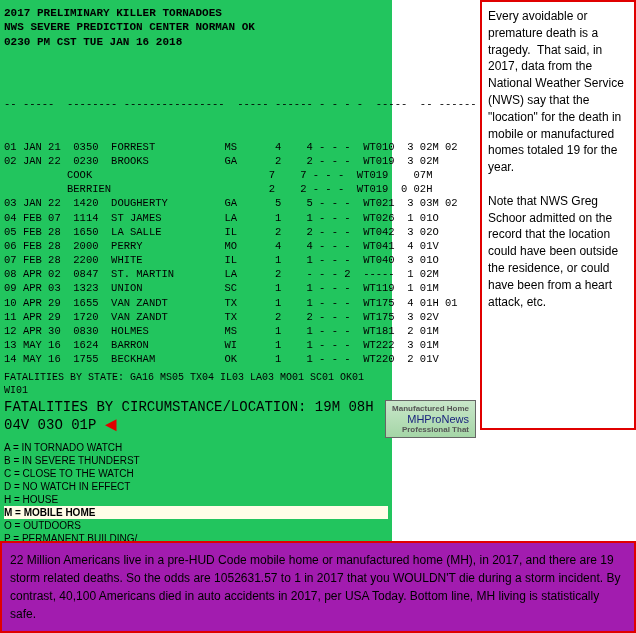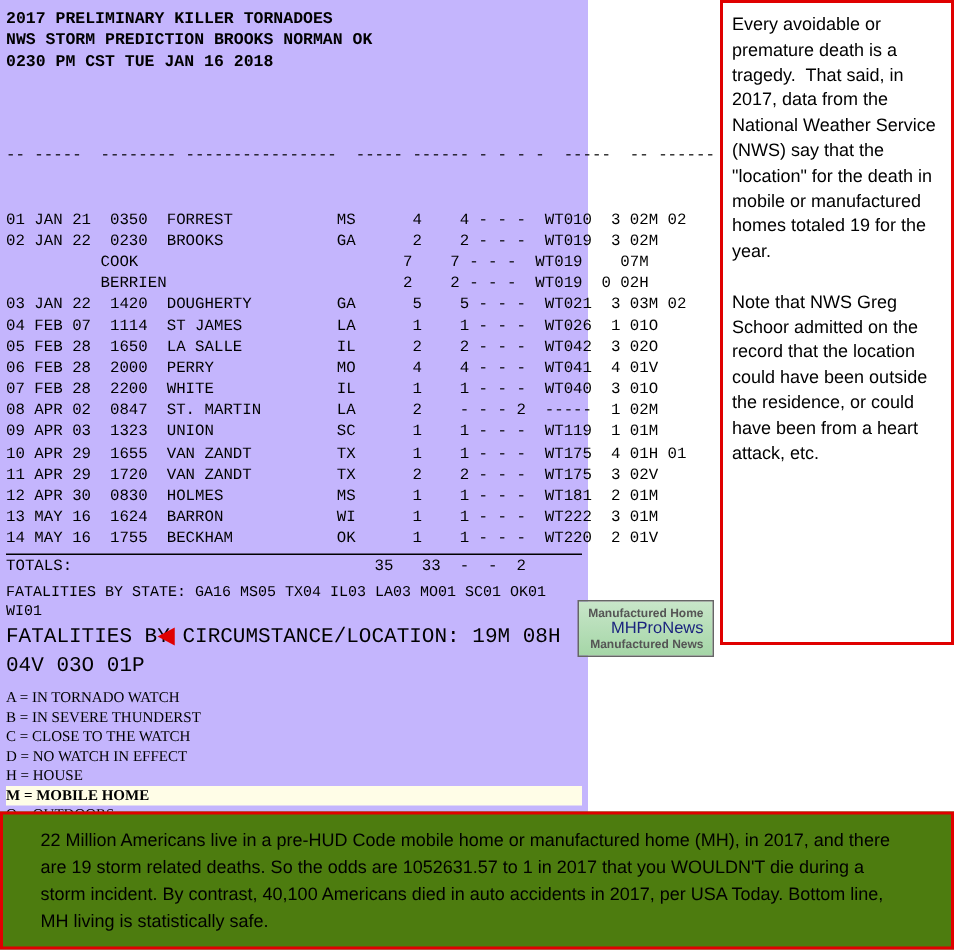--- a/index.html
+++ b/index.html
@@ -16,21 +16,21 @@
     .main-container {
       display: flex;
       width: 636px;
       height: 633px;
       position: relative;
     }
 
     .left-panel {
       width: 392px;
       padding: 6px 4px 4px 4px;
-      background: #c4b5fd;
+      background: #22c55e;
       position: relative;
       flex-shrink: 0;
     }
 
     .right-panel {
       width: 156px;
       border: 2px solid #e00000;
       padding: 6px;
       font-family: Arial, sans-serif;
       font-size: 12px;
@@ -43,43 +43,43 @@
       height: 430px;
       overflow: hidden;
     }
 
     .bottom-bar {
       position: absolute;
       bottom: 0;
       left: 0;
       width: 636px;
       border: 2px solid #e00000;
-      background: #4d7c0f;
-      padding: 8px 25px;
+      background: #a21caf;
+      padding: 8px 8px;
       font-family: Arial, sans-serif;
       font-size: 12px;
       line-height: 1.5;
       color: #000;
     }
 
     .title-line {
       font-weight: bold;
       font-size: 11px;
       line-height: 1.3;
     }
 
     .mono-table {
       font-family: 'Courier New', Courier, monospace;
       font-size: 10.5px;
       white-space: pre;
       line-height: 1.35;
     }
 
     .legend-section {
-      font-family: Liberation Serif, serif;
+      font-family: Liberation Sans, sans-serif;
       font-size: 10px;
       white-space: pre;
       line-height: 1.3;
       margin-top: 4px;
     }
 
     .mhpronews-badge {
       position: absolute;
       bottom: 195px;
       right: 160px;
@@ -94,48 +94,47 @@
     }
   </style>
 </head>
 <body>
 
 <div class="main-container">
 
   <div class="left-panel">
 
     <div class="title-line">2017 PRELIMINARY KILLER TORNADOES</div>
-    <div class="title-line">NWS STORM PREDICTION BROOKS NORMAN OK</div>
+    <div class="title-line">NWS SEVERE PREDICTION CENTER NORMAN OK</div>
     <div class="title-line" style="margin-bottom:20px;">0230 PM CST TUE JAN 16 2018</div>
 
     <div class="mono-table">
       <div>-- -----  -------- ----------------  ----- ------ - - - -  -----  -- ------</div>
     </div>
 
     <div class="mono-table" id="table-rows"><div>01 JAN 21  0350  FORREST           MS      4    4 - - -  WT010  3 02M 02</div><div>02 JAN 22  0230  BROOKS            GA      2    2 - - -  WT019  3 02M</div><div>          COOK                            7    7 - - -  WT019    07M</div><div>          BERRIEN                         2    2 - - -  WT019  0 02H</div><div>03 JAN 22  1420  DOUGHERTY         GA      5    5 - - -  WT021  3 03M 02</div><div>04 FEB 07  1114  ST JAMES          LA      1    1 - - -  WT026  1 01O</div><div>05 FEB 28  1650  LA SALLE          IL      2    2 - - -  WT042  3 02O</div><div>06 FEB 28  2000  PERRY             MO      4    4 - - -  WT041  4 01V</div><div>07 FEB 28  2200  WHITE             IL      1    1 - - -  WT040  3 01O</div><div>08 APR 02  0847  ST. MARTIN        LA      2    - - - 2  -----  1 02M</div><div>09 APR 03  1323  UNION             SC      1    1 - - -  WT119  1 01M</div><div>10 APR 29  1655  VAN ZANDT         TX      1    1 - - -  WT175  4 01H 01</div><div>11 APR 29  1720  VAN ZANDT         TX      2    2 - - -  WT175  3 02V</div><div>12 APR 30  0830  HOLMES            MS      1    1 - - -  WT181  2 01M</div><div>13 MAY 16  1624  BARRON            WI      1    1 - - -  WT222  3 01M</div><div>14 MAY 16  1755  BECKHAM           OK      1    1 - - -  WT220  2 01V</div></div>
 
-    <div class="mono-table" style="margin-top:2px;border-top:1px solid #000;padding-top:1px;">TOTALS:                                35   33  -  -  2</div>
 
     <div class="mono-table" style="margin-top:4px;white-space:pre-wrap;font-size:10px;">FATALITIES BY STATE: GA16 MS05 TX04 IL03 LA03 MO01 SC01 OK01 WI01</div>
     <div class="mono-table" style="white-space:pre-wrap;font-size:14px;">FATALITIES BY CIRCUMSTANCE/LOCATION: 19M 08H 04V 03O 01P</div>
 
     <div class="legend-section" id="legend-lines" style="margin-top:6px;"><div>A = IN TORNADO WATCH</div><div>B = IN SEVERE THUNDERST</div><div>C = CLOSE TO THE WATCH</div><div>D = NO WATCH IN EFFECT</div><div>H = HOUSE</div><div style="font-weight: bold; background: rgb(255, 253, 231);">M = MOBILE HOME</div><div>O = OUTDOORS</div><div>P = PERMANENT BUILDING/</div><div>V = VEHICLE</div><div>U = UNKNOWN</div><div>WS = SEVERE THUNDERSTOR</div><div>WT = TORNADO WATCH /NUM</div><div>EF = ENHANCED FUJITA SC</div></div>
 
   </div>
 
   <div class="right-panel">
     <span style="white-space:pre-wrap;">Every avoidable or premature death is a tragedy.  That said, in 2017, data from the National Weather Service (NWS) say that the "location" for the death in mobile or manufactured homes totaled 19 for the year.
 
 Note that NWS Greg Schoor admitted on the record that the location could have been outside the residence, or could have been from a heart attack, etc.</span>
   </div>
 
   <div class="mhpronews-badge">
     <div style="font-size:8px; color:#555;">Manufactured Home</div>
     <div style="font-size:11px; font-weight:normal; color:#1a237e;">MHProNews</div>
-    <div style="font-size:8px; color:#555;">Manufactured News</div>
+    <div style="font-size:8px; color:#555;">Professional That</div>
   </div>
 
   <div class="bottom-bar">
     <span>22 Million Americans live in a pre-HUD Code mobile home or manufactured home (MH), in 2017, and there are 19 storm related deaths. So the odds are 1052631.57 to 1 in 2017 that you WOULDN'T die during a storm incident.  By contrast, 40,100 Americans died in auto accidents in 2017, per USA Today.  Bottom line, MH living is statistically safe.</span>
   </div>
 
   <div style="position:absolute; bottom:196px; left:105px;">
     <span style="color:#e00000; font-size:20px; font-weight:bold;">◄</span>
   </div>
 

